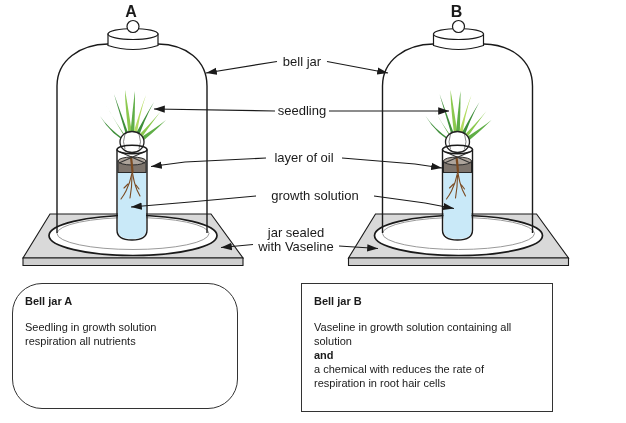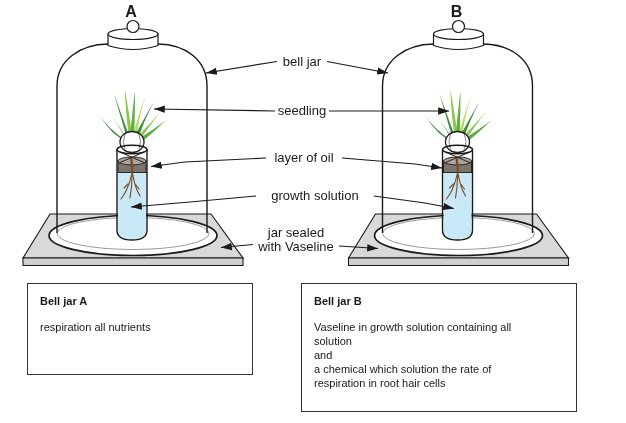--- a/index.html
+++ b/index.html
@@ -29,21 +29,21 @@
   .mouth{fill:none;stroke:var(--outline);stroke-width:1.5;}
   .lf-dark{fill:var(--leaf-dark);}
   .lf-mid{fill:var(--leaf-mid);}
   .lf-light{fill:var(--leaf-light);}
   .lf-pale{fill:var(--leaf-pale);}
   .box{
     position:absolute;box-sizing:border-box;border:1.2px solid #333;background:#fff;
     font-size:11px;line-height:14px;padding:10px 12px;
   }
   .box-title{font-weight:bold;margin-bottom:12px;}
-  .bold{font-weight:normal;}
+  .bold{font-weight:bold;}
 </style>
 </head>
 <body>
 
 <svg width="626" height="280" viewBox="0 0 626 280">
   <defs>
     <marker id="arrowhead" viewBox="0 0 10 10" refX="10" refY="5" markerWidth="9" markerHeight="9" orient="auto">
       <path d="M0,1.6 L10,5 L0,8.4 Z" fill="#1a1a1a"></path>
     </marker>
 
@@ -113,25 +113,26 @@
   <polyline class="arrow" marker-end="url(#arrowhead)" points="339,246 378,248.5"></polyline>
 
   <text class="callout" x="302" y="66">bell jar</text>
   <text class="callout" x="302" y="115">seedling</text>
   <text class="callout" x="304" y="162">layer of oil</text>
   <text class="callout" x="315" y="200">growth solution</text>
   <text class="callout" x="296" y="237">jar sealed</text>
   <text class="callout" x="296" y="251">with Vaseline</text>
 </svg>
 
-<div class="box" style="left:27px; top:283px; width:226px; height:92px;">
+<div class="box" style="left:12px; top:283px; width:226px; height:126px;border-radius:30px;">
   <div class="box-title">Bell jar A</div>
+  <div>Seedling in growth solution</div>
   <div>respiration all nutrients</div>
 </div>
 
-<div class="box" style="left:301px; top:283px; width:276px; height:129px;">
+<div class="box" style="left:301px; top:283px; width:252px; height:129px;">
   <div class="box-title">Bell jar B</div>
   <div>Vaseline in growth solution containing all</div>
   <div>solution</div>
   <div class="bold">and</div>
-  <div>a chemical which solution the rate of</div>
+  <div>a chemical with reduces the rate of</div>
   <div>respiration in root hair cells</div>
 </div>
 
 </body></html>

